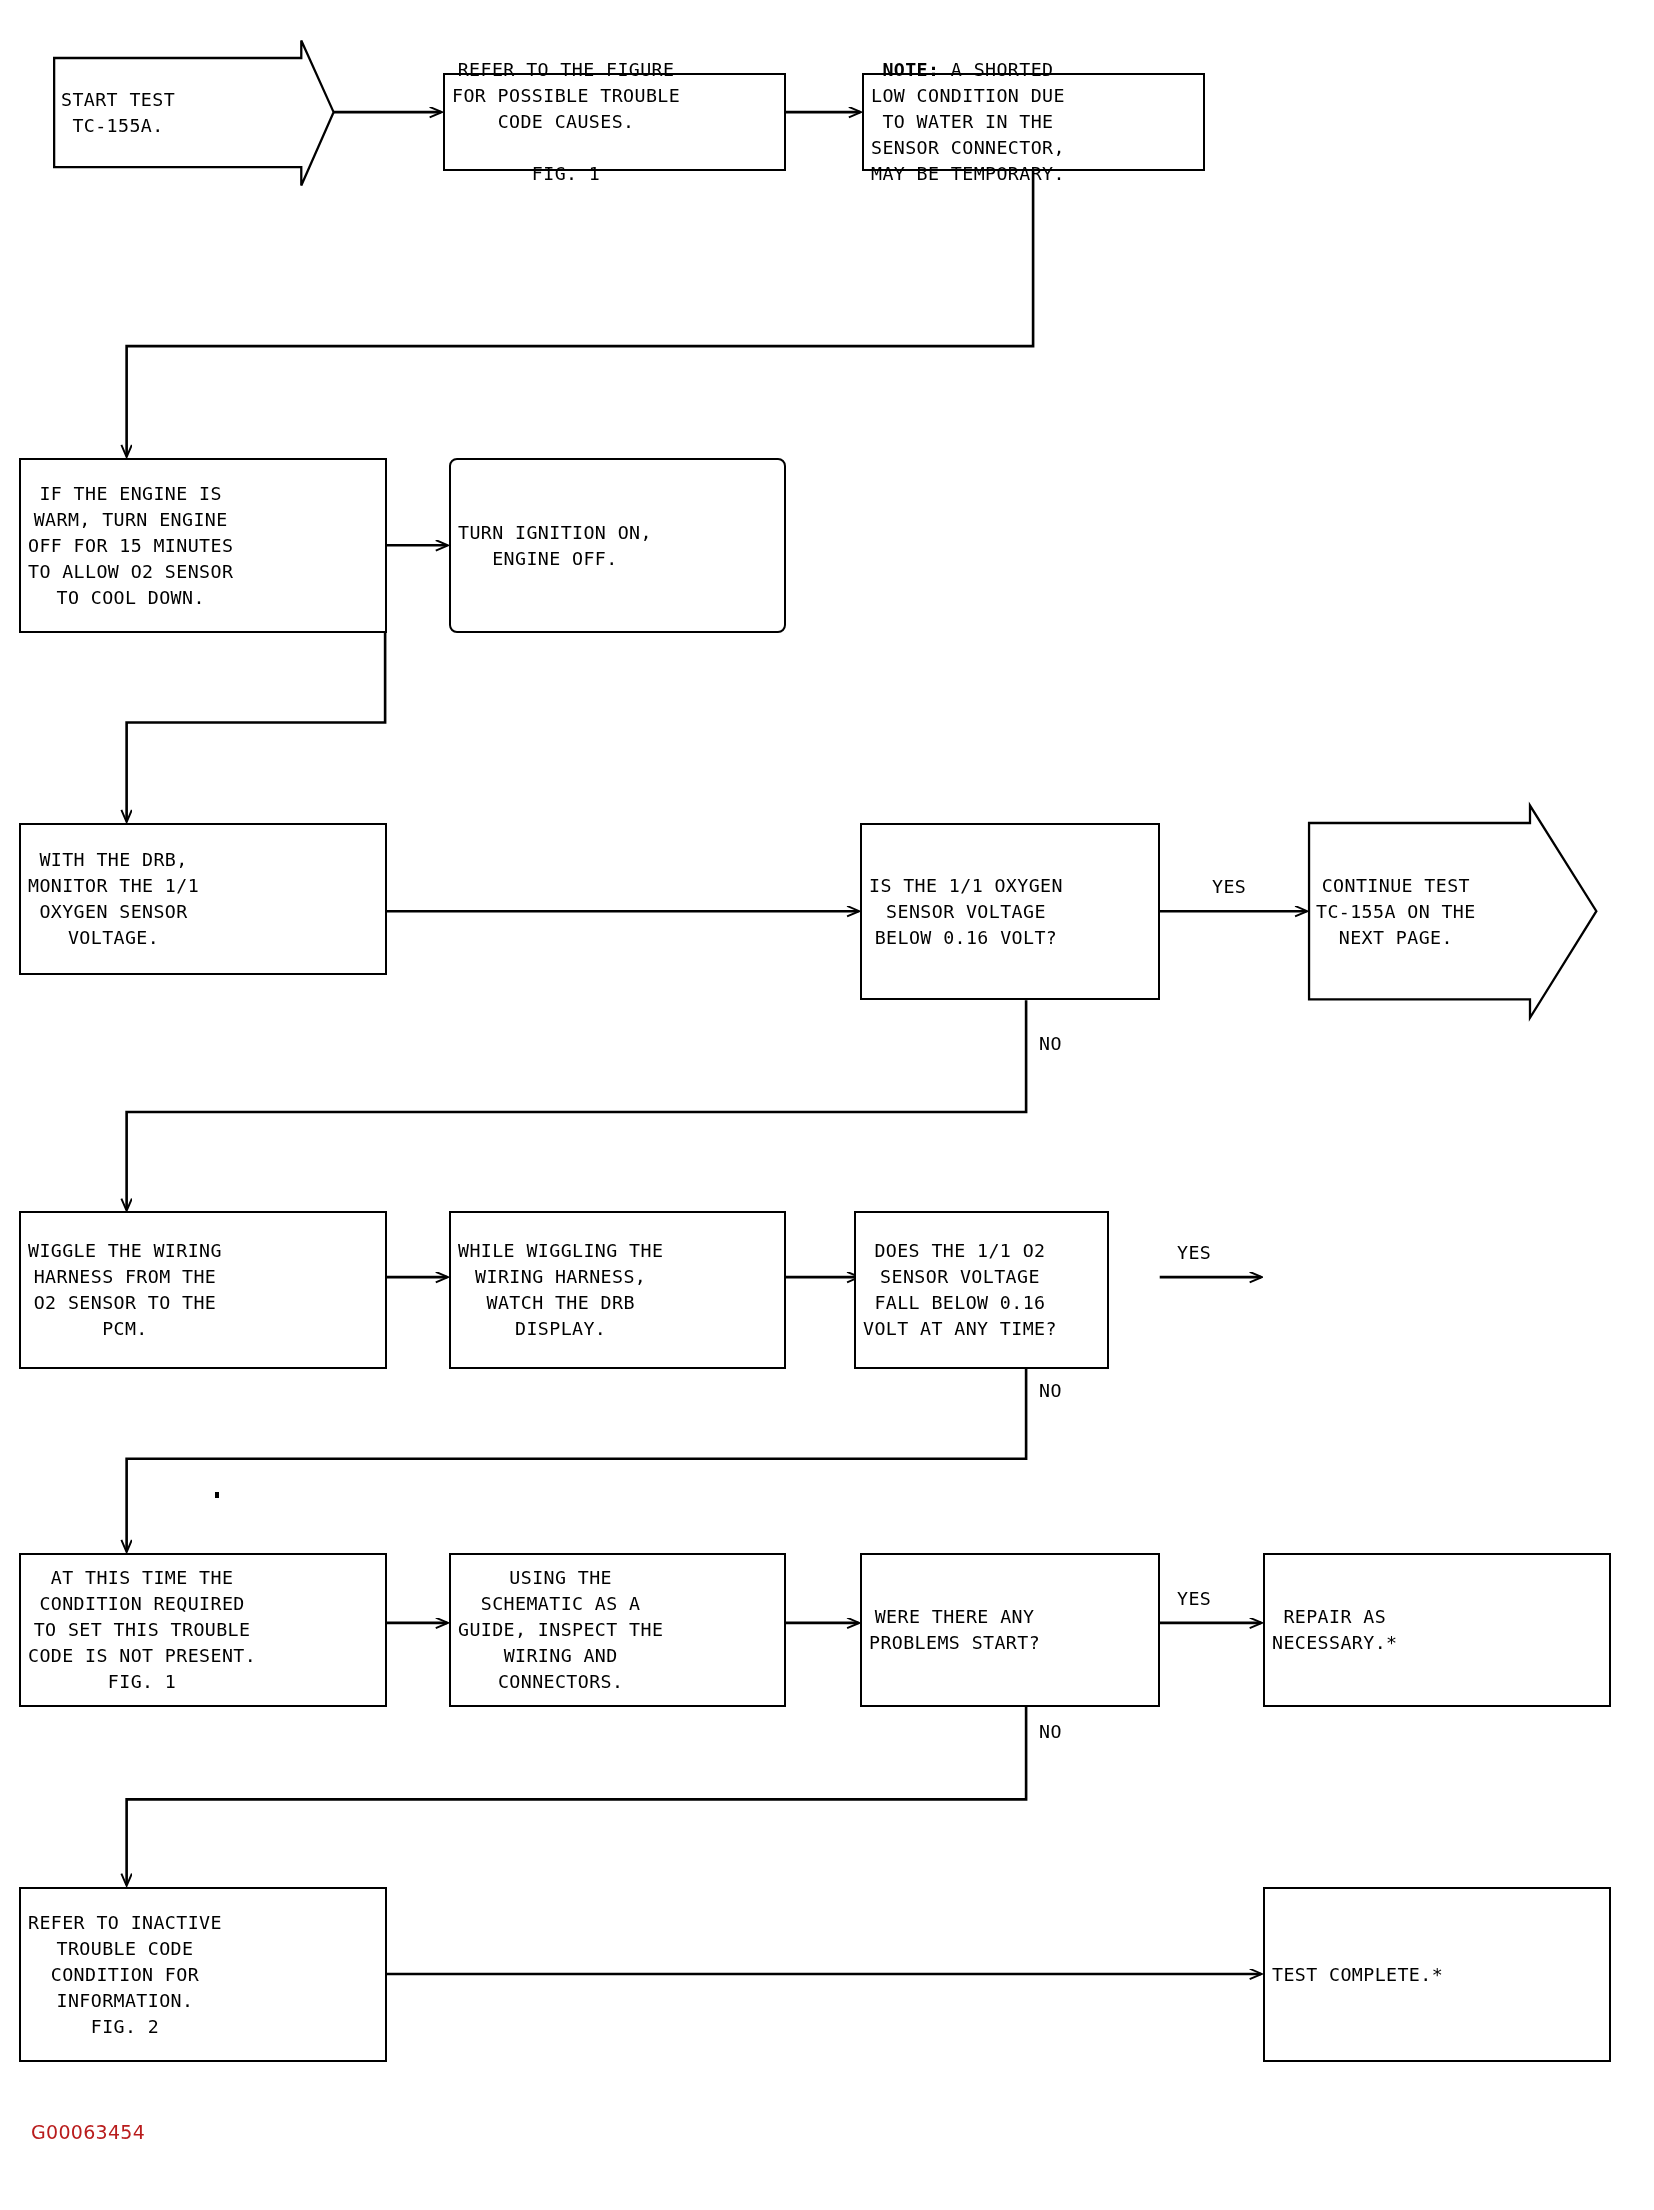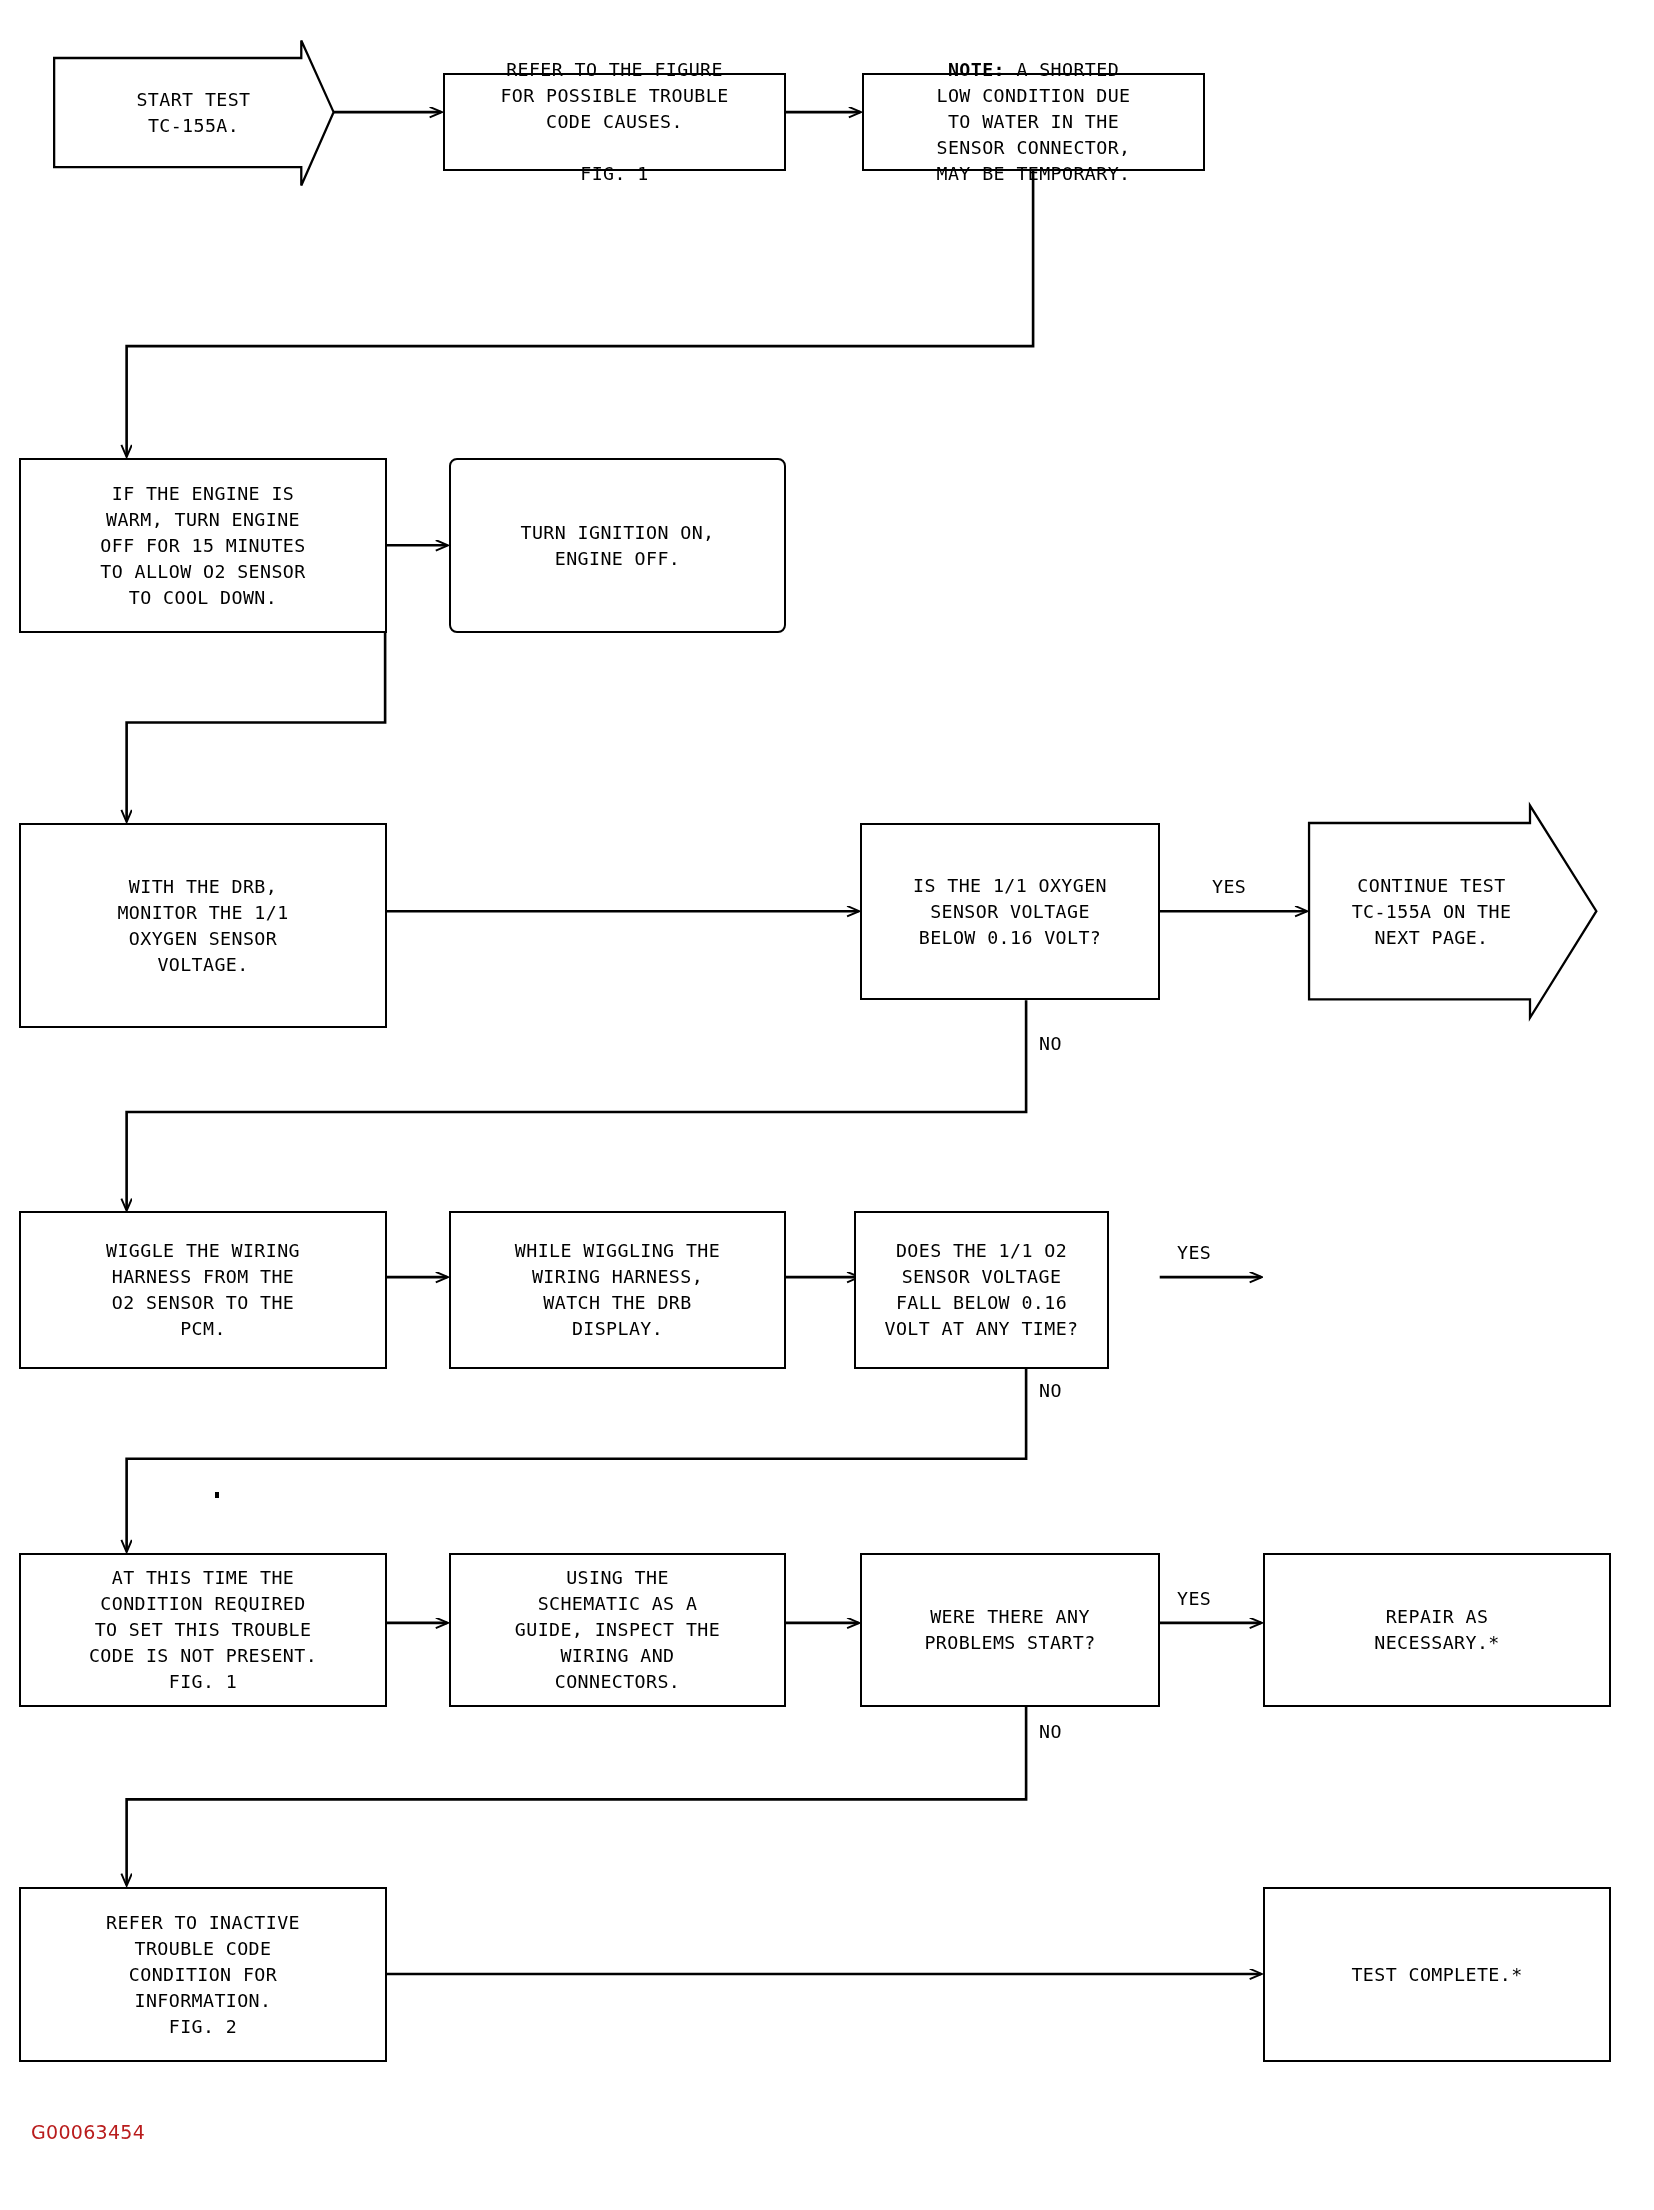--- a/index.html
+++ b/index.html
@@ -20,21 +20,21 @@
     left: 0;
     top: 0;
     width: 1654px;
     height: 2211px;
   }
   .node {
     position: absolute;
     box-sizing: border-box;
     display: flex;
     align-items: center;
-    justify-content: center;
+    justify-content: flex-start;
     text-align: center;
     color: #000000;
     font-family: "DejaVu Sans Mono", "Liberation Mono", monospace;
     font-size: 18.3px;
     line-height: 26px;
     letter-spacing: 0.4px;
     white-space: pre-line;
     z-index: 3;
   }
   .node.boxed {
@@ -154,21 +154,21 @@
 OFF FOR 15 MINUTES
 TO ALLOW O2 SENSOR
 TO COOL DOWN.</span>
   </div>
 
   <div class="node boxed" style="left:449px; top:458px; width:337px; height:175px;border-radius:8px;">
     <span class="txt">TURN IGNITION ON,
 ENGINE OFF.</span>
   </div>
 
-  <div class="node boxed" style="left:19px; top:823px; width:368px; height:205px;">
+  <div class="node boxed" style="left:19px; top:823px; width:368px; height:152px;">
     <span class="txt">WITH THE DRB,
 MONITOR THE 1/1
 OXYGEN SENSOR
 VOLTAGE.</span>
   </div>
 
   <div class="node boxed" style="left:860px; top:823px; width:300px; height:177px;">
     <span class="txt">IS THE 1/1 OXYGEN
 SENSOR VOLTAGE
 BELOW 0.16 VOLT?</span>

